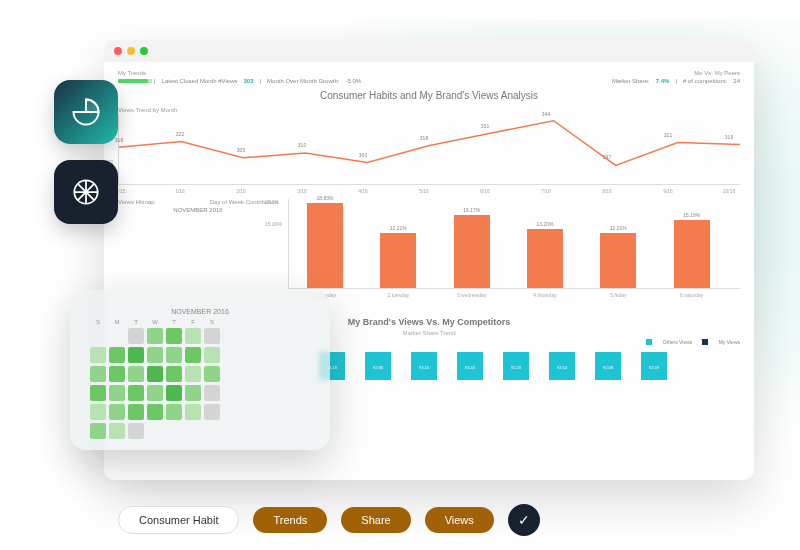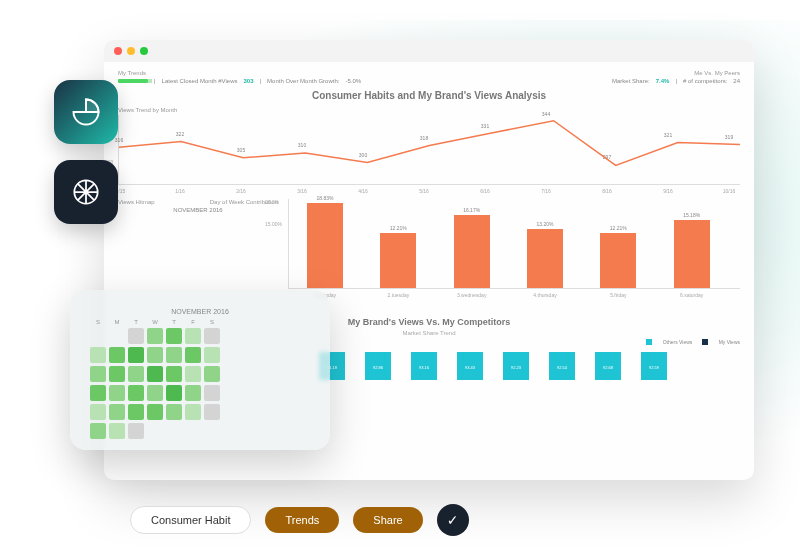--- a/index.html
+++ b/index.html
@@ -8,21 +8,21 @@
 .window{position:absolute;left:104px;top:40px;width:650px;height:440px;background:#fefefe;border-radius:10px;box-shadow:0 20px 50px rgba(0,0,0,.15);z-index:2;overflow:hidden}
 .titlebar{height:22px;background:#f3f3f3;display:flex;align-items:center;padding-left:10px;gap:5px}
 .dot{width:8px;height:8px;border-radius:50%}
 .dot.r{background:#ff5f56}.dot.y{background:#ffbd2e}.dot.g{background:#27c93f}
 .content{padding:8px 14px;color:#888;font-size:7px}
 .row1{display:flex;justify-content:space-between;margin-bottom:4px}
 .kpi{display:flex;align-items:center;gap:6px;font-size:6px}
 .kpibar{width:30px;height:4px;background:#4cd862;border-radius:1px;position:relative}
 .kpibar::after{content:"";position:absolute;right:-4px;width:4px;height:4px;background:#b6e8b8}
 .teal{color:#1fb9a8;font-weight:600}
-.maintitle{text-align:center;font-size:10px;font-weight:700;color:#777;margin:6px 0}
+.maintitle{text-align:center;font-size:10px;font-weight:400;color:#777;margin:6px 0}
 .sublabel{font-size:6px;color:#999;margin-bottom:2px}
 .linechart{height:70px;position:relative;border-left:1px solid #ddd;border-bottom:1px solid #ddd;margin-bottom:8px}
 .ytick{position:absolute;left:-14px;font-size:5px;color:#aaa}
 .linepath{position:absolute;inset:0}
 .dlabel{position:absolute;font-size:5px;color:#888;transform:translateX(-50%)}
 .xtick{position:absolute;bottom:-10px;font-size:5px;color:#aaa;transform:translateX(-50%)}
 .row2{display:flex;gap:10px;margin-top:14px}
 .heatmap-col{width:160px}
 .heatmap-title{font-size:6px;text-align:center;margin-bottom:3px;color:#888}
 .barchart{flex:1;height:90px;position:relative;border-left:1px solid #ddd;border-bottom:1px solid #ddd}
@@ -41,21 +41,21 @@
 .icon-chart{position:absolute;left:54px;top:80px;width:64px;height:64px;border-radius:16px;background:linear-gradient(135deg,#1a3244,#1fb9a8);display:flex;align-items:center;justify-content:center;z-index:3;box-shadow:0 8px 20px rgba(0,0,0,.2)}
 .icon-grid{position:absolute;left:54px;top:160px;width:64px;height:64px;border-radius:16px;background:#18222e;display:flex;align-items:center;justify-content:center;z-index:3;box-shadow:0 8px 20px rgba(0,0,0,.2)}
 .heatmap-float{position:absolute;left:70px;top:290px;width:260px;height:160px;border-radius:16px;background:rgba(235,240,240,.75);backdrop-filter:blur(2px);box-shadow:0 15px 40px rgba(0,0,0,.18);z-index:4;padding:18px 20px}
 .hm-title{font-size:7px;color:#888;text-align:center;margin-bottom:4px}
 .hm-days{display:flex;gap:3px;font-size:6px;color:#999;justify-content:flex-start;margin-bottom:3px}
 .hm-days span{width:16px;text-align:center}
 .hm-grid{display:flex;flex-direction:column;gap:3px}
 .hm-row{display:flex;gap:3px}
 .hm-cell{width:16px;height:16px;border-radius:2px}
 .c0{background:#d4d4d4}.c1{background:#b8e2b3}.c2{background:#8fd488}.c3{background:#6cc865}.c4{background:#4eb94e}
-.pills{position:absolute;left:130px;bottom:14px;display:flex;gap:14px;align-items:center;z-index:5}
+.pills{position:absolute;left:118px;bottom:14px;display:flex;gap:14px;align-items:center;z-index:5}
 .pill{padding:7px 20px;border-radius:20px;font-size:11px;font-weight:500;cursor:pointer}
 .pill.light{background:#fff;border:1px solid #ddd;color:#333}
 .pill.dark{background:#a16207;color:#fff}
 .check{width:32px;height:32px;border-radius:50%;background:#18222e;display:flex;align-items:center;justify-content:center;color:#fff;font-size:14px}
 </style>
 </head>
 <body>
 
 <div class="glow"></div>
 
@@ -269,14 +269,15 @@
         <div class="hm-cell " style="visibility: hidden;"></div>
         <div class="hm-cell " style="visibility: hidden;"></div>
       </div>
     </div>
 </div>
 
 <div class="pills">
   <div class="pill light">Consumer Habit</div>
   <div class="pill dark">Trends</div>
   <div class="pill dark">Share</div>
+  <div class="pill dark">Views</div>
   <div class="check">✓</div>
 </div>
 
 </body></html>

